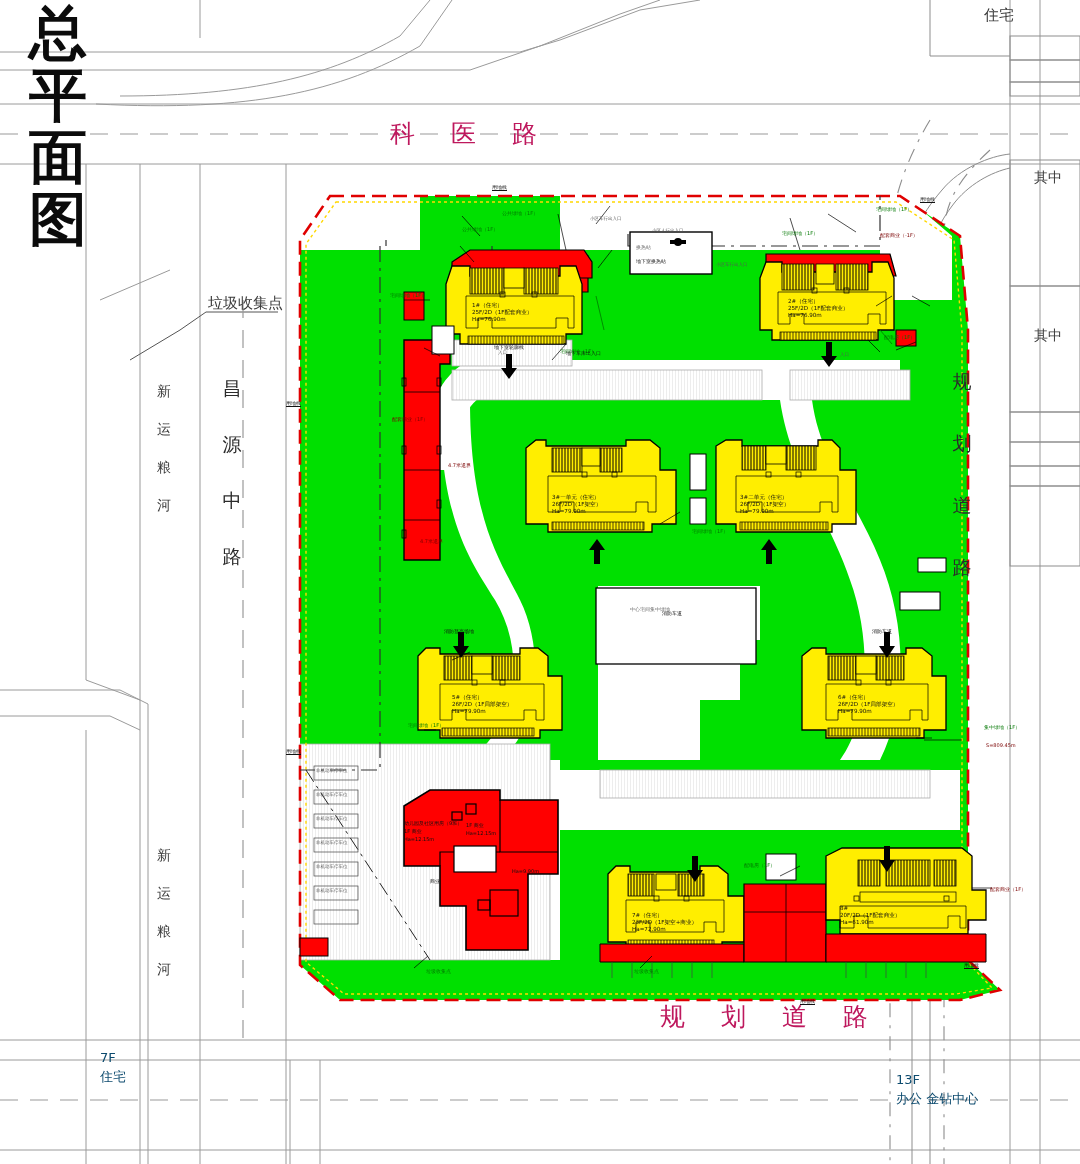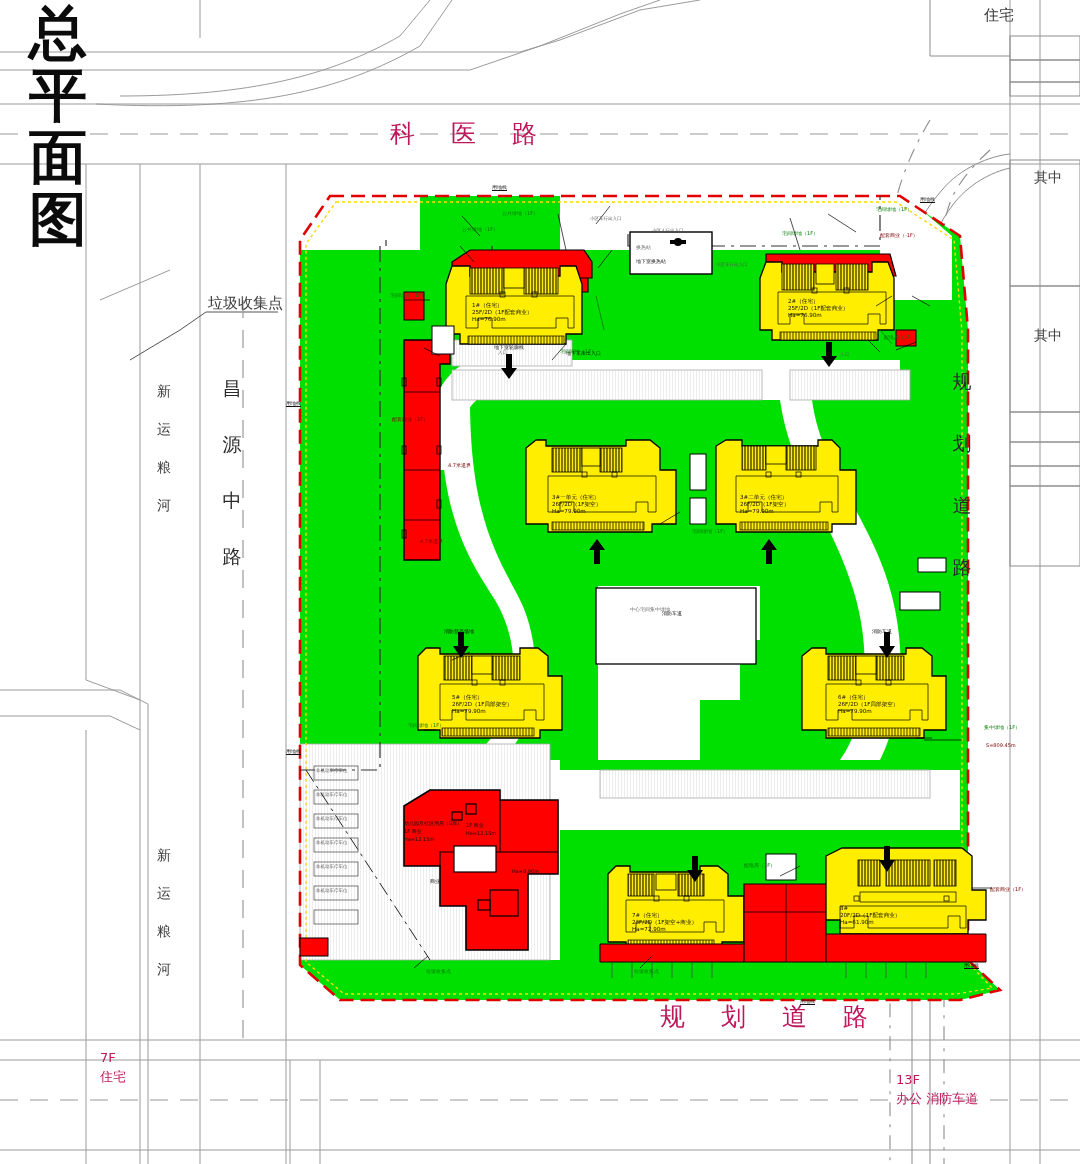--- a/index.html
+++ b/index.html
@@ -23,21 +23,21 @@
   .road-v span{display:block;}
   .side-lbl{position:absolute;font-size:14px;color:#3a3a3a;width:18px;text-align:center;line-height:38px;}
   .side-lbl span{display:block;}
   .box-lbl{position:absolute;font-size:12px;color:#3a3a3a;line-height:15px;white-space:nowrap;}
   .ann{position:absolute;font-size:5px;color:#111;white-space:nowrap;line-height:6px;}
   .ann.red{color:#7a0000;}
   .ann.u{text-decoration:underline;}
   .bldg-txt{position:absolute;font-size:5.6px;line-height:7px;color:#111;white-space:nowrap;}
   .tiny{position:absolute;font-size:4.5px;color:#555;white-space:nowrap;line-height:5.5px;}
   .mid-lbl{position:absolute;font-size:5px;color:#6a6a6a;white-space:nowrap;}
-  .corner-lbl{position:absolute;font-size:13px;color:#be185d;line-height:19px;white-space:nowrap;}
+  .corner-lbl{position:absolute;font-size:13px;color:#0c4a6e;line-height:19px;white-space:nowrap;}
 </style>
 </head>
 <body>
 
 <div id="stage">
 
   <svg width="1080" height="1164">
     <defs>
       <pattern id="hatch" width="6" height="6" patternUnits="userSpaceOnUse" patternTransform="rotate(45)">
         <rect width="6" height="6" fill="#ffffff"></rect>
@@ -473,21 +473,21 @@
   <div class="box-lbl" style="left:1034px;top:170px;font-size:14px;">其中</div>
   <div class="box-lbl" style="left:1034px;top:328px;font-size:14px;">其中</div>
 
   <div class="corner-lbl" style="left:100px;top:1048px;">
     <div>7F</div>
     <div>住宅</div>
   </div>
 
   <div class="corner-lbl" style="left:896px;top:1070px;">
     <div>13F</div>
-    <div>办公   消防车道</div>
+    <div>办公   金钻中心</div>
   </div>
 
   <div class="bldg-txt" style="left:472px;top:302px;">
     <div>1#（住宅）</div>
     <div>25F/2D（1F配套商业）</div>
     <div>Ha=76.90m</div>
   </div>
 
   <div class="bldg-txt" style="left:788px;top:298px;">
     <div>2#（住宅）</div>

